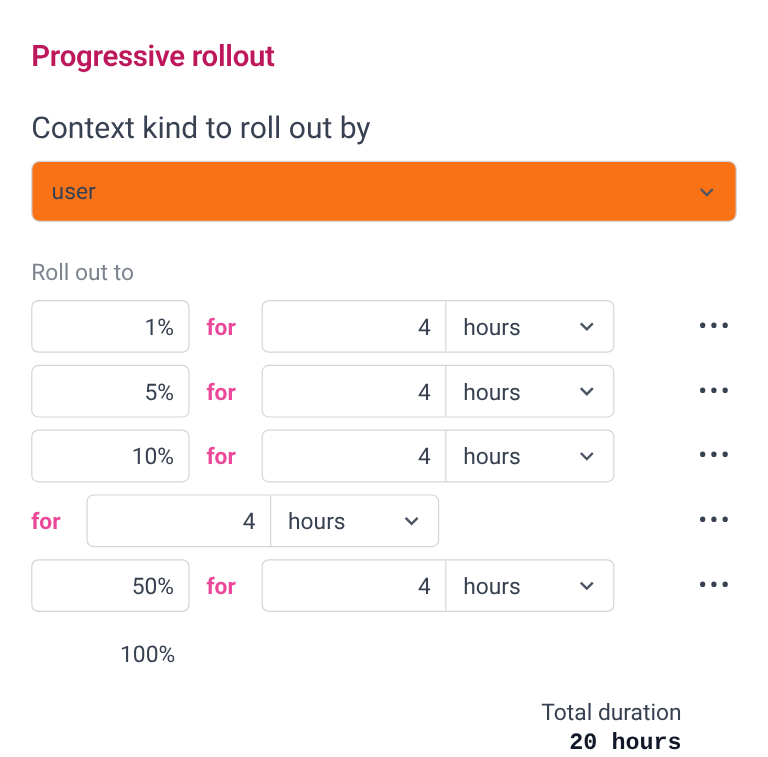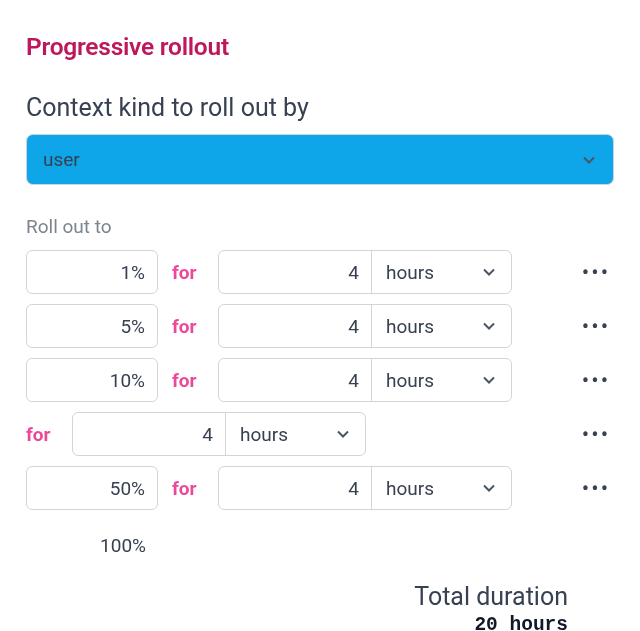--- a/index.html
+++ b/index.html
@@ -30,21 +30,21 @@
     .context-select {
       width: 100%;
       display: flex;
       align-items: center;
       justify-content: space-between;
       border: 1px solid #d1d5db;
       border-radius: 7px;
       padding: 13px 16px;
       font-size: 19px;
       color: #374151;
-      background: #0ea5e9;
+      background: #f97316;
       cursor: pointer;
       margin-bottom: 30px;
     }
     .chevron-down {
       width: 16px;
       height: 16px;
       flex-shrink: 0;
     }
     .chevron-down svg {
       display: block;
@@ -145,21 +145,21 @@
       color: #374151;
       height: 44px;
       line-height: 44px;
     }
     .total-row {
       text-align: right;
       margin-top: 14px;
       padding-right: 46px;
     }
     .total-label {
-      font-size: 25px;
+      font-size: 19px;
       color: #374151;
       font-weight: 400;
     }
     .total-value {
       font-size: 19.5px;
       color: #111827;
       font-weight: 650;
       margin-top: 3px;
       font-family: Liberation Mono, monospace;
     }

